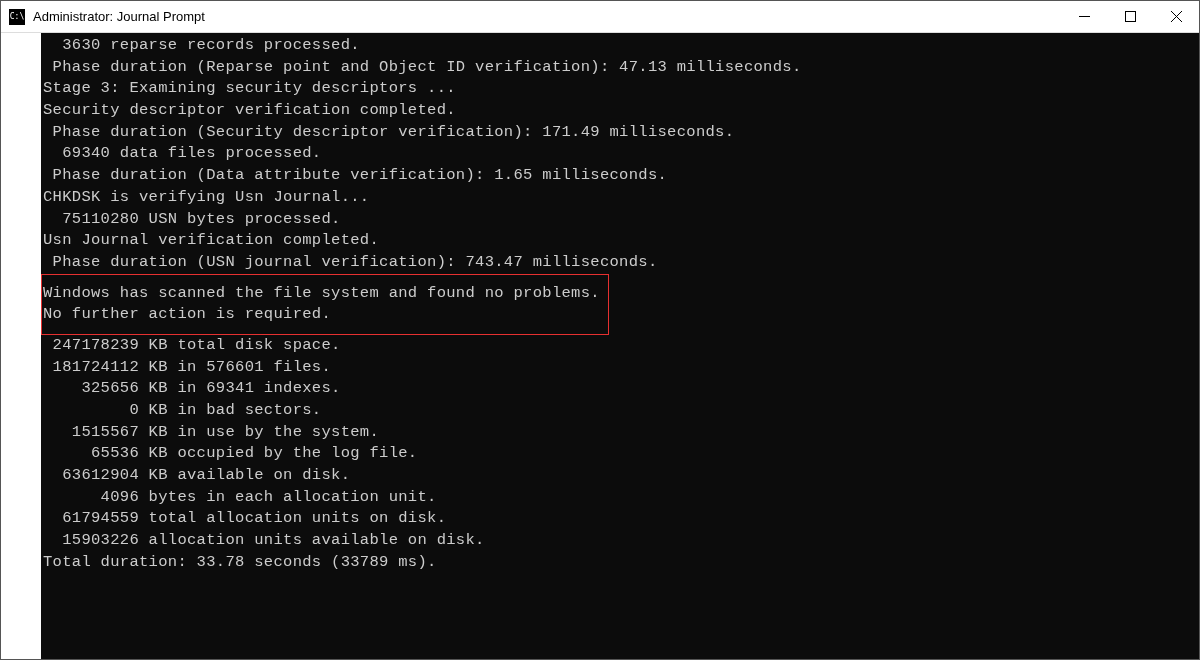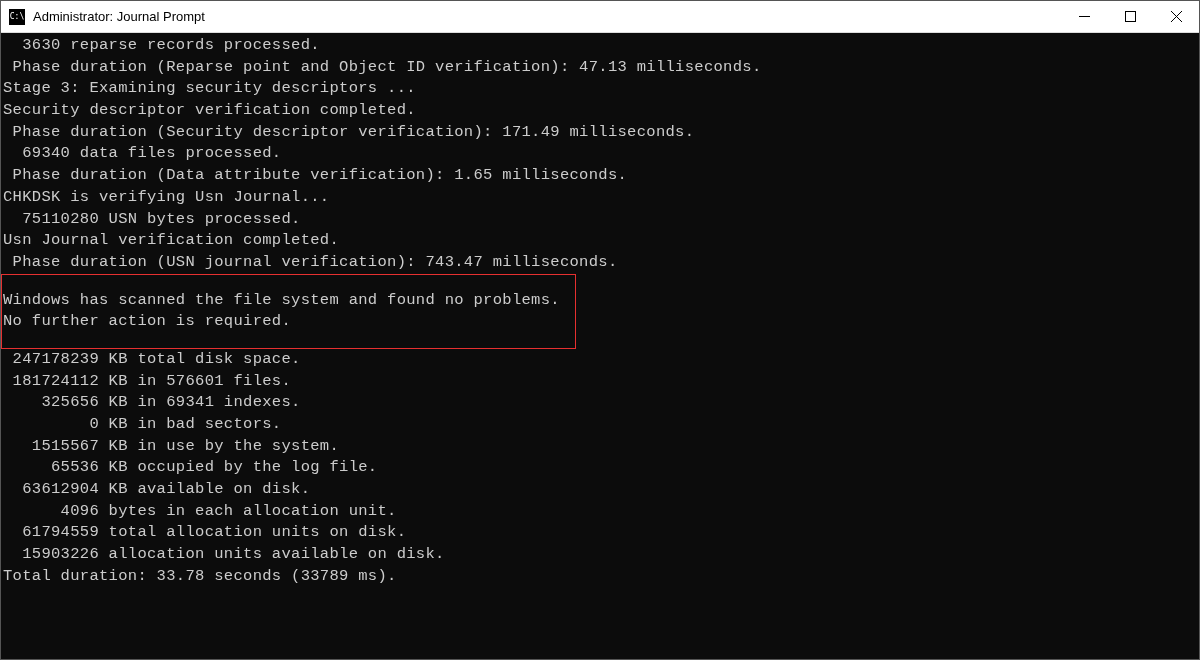--- a/index.html
+++ b/index.html
@@ -71,28 +71,29 @@
       flex: 1;
       background: #0c0c0c;
       color: #cccccc;
       font-family: 'Consolas', 'Courier New', monospace;
       font-size: 15.5px;
       line-height: 1.4;
       padding: 2px 2px;
       overflow: hidden;
       white-space: pre;
       letter-spacing: 0.3px;
+      margin-left: 40px;
     }
     .terminal-line {
       display: block;
     }
     .highlight-box {
       display: inline-block;
       border: 1.5px solid #e63030;
-      padding: 15px;
+      padding: 8px;
       margin-left: -2px;
       padding-left: 1px;
     }
   </style>
 </head>
 <body>
 
 <div class="window">
   <div class="titlebar">
     <div class="titlebar-icon">C:\</div>

